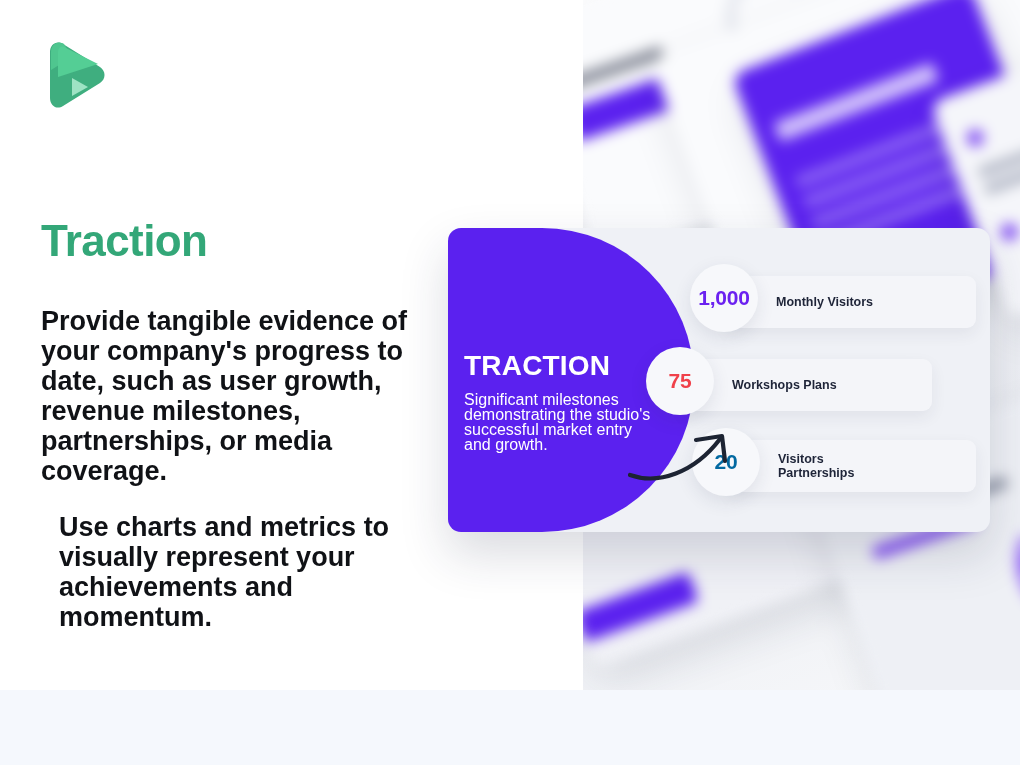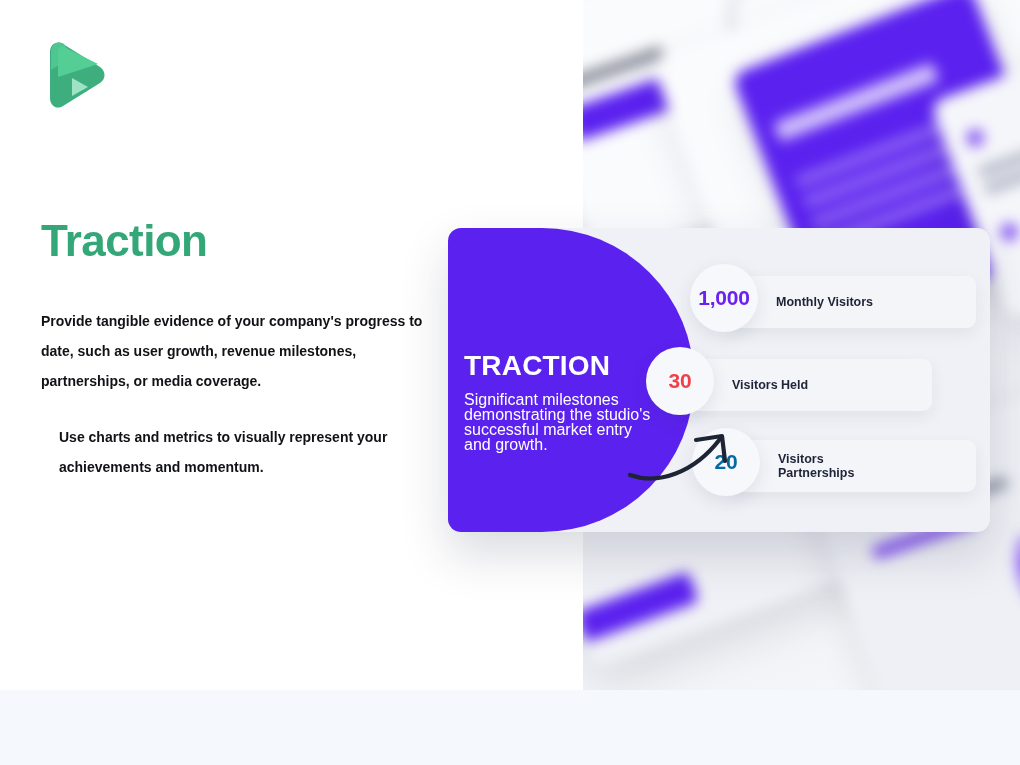--- a/index.html
+++ b/index.html
@@ -140,21 +140,21 @@
     font-weight: bold;
     color: #33a778;
     letter-spacing: -0.6px;
   }
 
   .body-copy {
     position: absolute;
     left: 41px;
     top: 306px;
     width: 390px;
-    font-size: 14px;
+    font-size: 27px;
     line-height: 30px;
     color: #101216;
     font-weight: bold;
   }
   .body-copy p + p { margin-top: 26px; margin-left: 18px; }
 
   
   .slide-card {
     position: absolute;
     left: 448px;
@@ -370,23 +370,23 @@
         <div class="pill"></div>
         <div class="circle">
           <span class="num" style="color:#6B21F0">1,000</span>
         </div>
         <span class="label">Monthly Visitors</span>
       </div>
 
       <div class="metric metric-2">
         <div class="pill"></div>
         <div class="circle">
-          <span class="num" style="color:#F0414A">30</span>
+          <span class="num" style="color:#F0414A">75</span>
         </div>
-        <span class="label">Visitors Held</span>
+        <span class="label">Workshops Plans</span>
       </div>
 
       <div class="metric metric-3">
         <div class="pill"></div>
         <div class="circle">
           <span class="num" style="color:#0369a1">20</span>
         </div>
         <span class="label" style="width:110px">Visitors Partnerships</span>
       </div>
 

